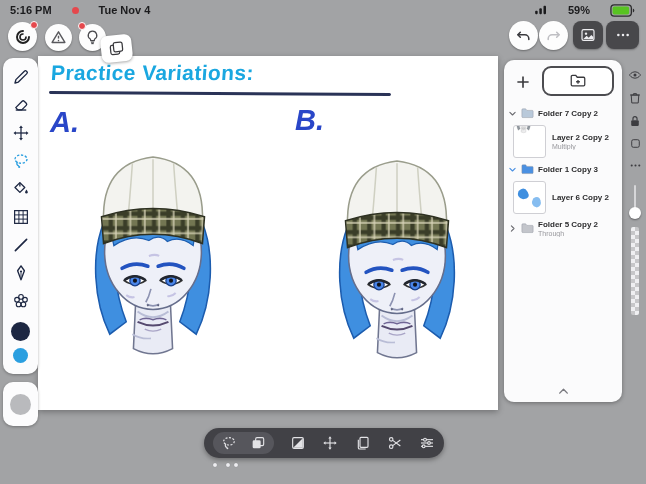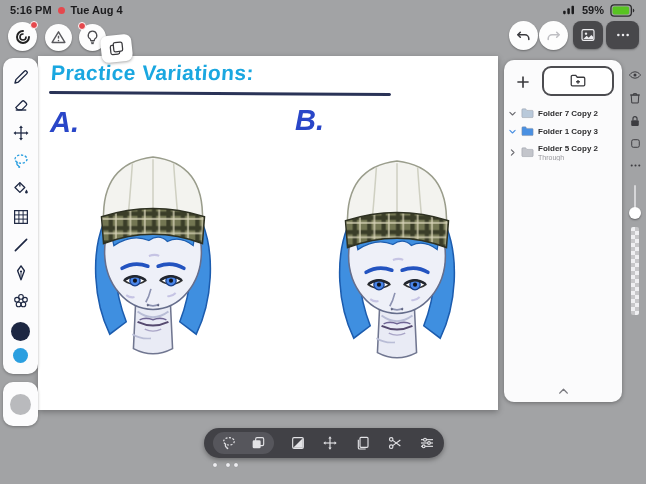--- a/index.html
+++ b/index.html
@@ -2,21 +2,21 @@
 <html><head>
 <meta charset="utf-8">
 <style>
   *{margin:0;padding:0;box-sizing:border-box}
   html,body{width:646px;height:484px}
   body{font-family:"Liberation Sans",sans-serif;background:#8c8d8f}
   .screen{position:relative;width:646px;height:484px;background:#a2a3a5;overflow:hidden}
 
   
   .status-bar{position:absolute;top:0;left:0;right:0;height:20px;display:flex;align-items:center;justify-content:space-between;padding:0 10px;font-size:11px;font-weight:bold;color:#1b1b1d}
-  .sb-left,.sb-right{display:flex;align-items:center;gap:6px}
+  .sb-left,.sb-right{display:flex;align-items:center;gap:20px}
   .red-dot{width:7px;height:7px;border-radius:50%;background:#e5484d;display:inline-block}
   .sig{width:14px;height:10px}
   .bat{width:26px;height:13px}
 
   
   .cbtn{position:absolute;width:29px;height:29px;border-radius:50%;background:#fdfdfd;box-shadow:0 1px 2px rgba(0,0,0,.35);display:flex;align-items:center;justify-content:center}
   .dbtn{position:absolute;height:28px;border-radius:8px;background:#48484b;display:flex;align-items:center;justify-content:center;box-shadow:0 1px 2px rgba(0,0,0,.3);color:#ededf0}
   .badge{position:absolute;width:8px;height:8px;border-radius:50%;background:#e5484d;border:1.5px solid #fdfdfd}
   .float-btn{position:absolute;left:101px;top:35px;width:31px;height:27px;border-radius:7px;background:#fff;box-shadow:0 1px 3px rgba(0,0,0,.35);display:flex;align-items:center;justify-content:center;z-index:6;color:#3a3a3e}
   .ic16{width:16px;height:16px}.ic17{width:17px;height:17px}.ic18{width:18px;height:18px}.ic14{width:14px;height:14px}.ic13{width:13px;height:13px}
@@ -274,21 +274,21 @@
 </symbol>
 </defs>
 </svg>
 
 <div class="screen">
 
   <div class="status-bar">
     <div class="sb-left">
       <span>5:16 PM</span>
       <span class="red-dot"></span>
-      <span>Tue Aug 4</span>
+      <span>Tue Nov 4</span>
     </div>
     <div class="sb-right">
       <svg class="sig">
           <use href="#ic-signal"></use>
         </svg>
       <span>59%</span>
       <svg class="bat">
           <use href="#ic-battery"></use>
         </svg>
     </div>
@@ -423,33 +423,55 @@
             <use href="#ic-chev-down"></use>
           </svg>
         <svg class="f-ic f-lightblue">
             <use href="#ic-folder"></use>
           </svg>
         <span class="lp-name">Folder 7 Copy 2</span>
       </div>
 
 
 
+      <div class="lp-row layer">
+        <span class="thumb">
+            <svg viewBox="25 95 130 125" class="gray">
+              <use href="#face"></use>
+            </svg>
+          </span>
+        <div class="lp-text">
+          <span class="lp-name">Layer 2 Copy 2</span>
+          <span class="lp-sub">Multiply</span>
+        </div>
+      </div>
 
 
       <div class="lp-row folder">
         <svg class="chev blue">
             <use href="#ic-chev-down"></use>
           </svg>
         <svg class="f-ic f-blue">
             <use href="#ic-folder"></use>
           </svg>
         <span class="lp-name">Folder 1 Copy 3</span>
       </div>
 
 
+      <div class="lp-row layer">
+        <span class="thumb">
+          <svg viewBox="0 0 34 34">
+              <path d="M5 10q6-6 10 1t-5 8q-8-2-5-9Z" fill="#3f8fe0"></path>
+              <path d="M21 18q6-4 8 2t-4 8q-8-2-4-10Z" fill="#86bdf0"></path>
+            </svg>
+        </span>
+        <div class="lp-text">
+          <span class="lp-name">Layer 6 Copy 2</span>
+        </div>
+      </div>
 
       <div class="lp-row folder2">
         <svg class="chev">
             <use href="#ic-chev-right"></use>
           </svg>
         <svg class="f-ic f-gray">
             <use href="#ic-folder"></use>
           </svg>
         <div class="lp-text">
           <span class="lp-name">Folder 5 Copy 2</span>

